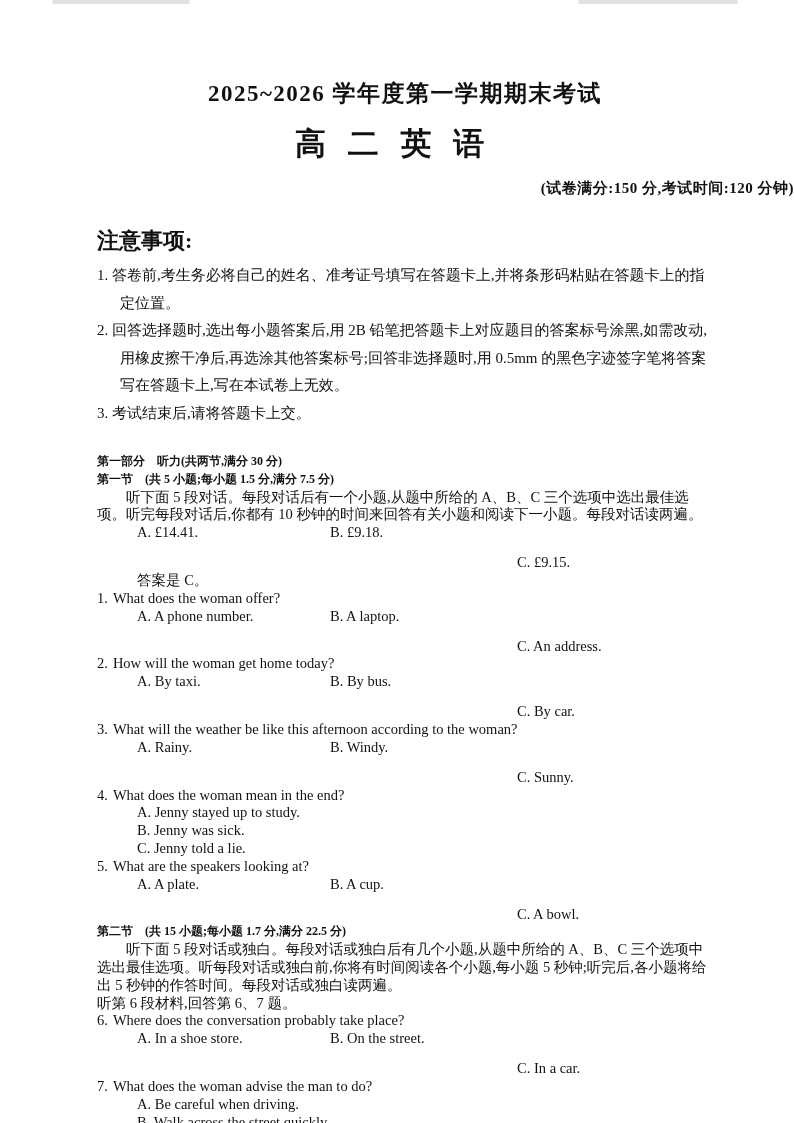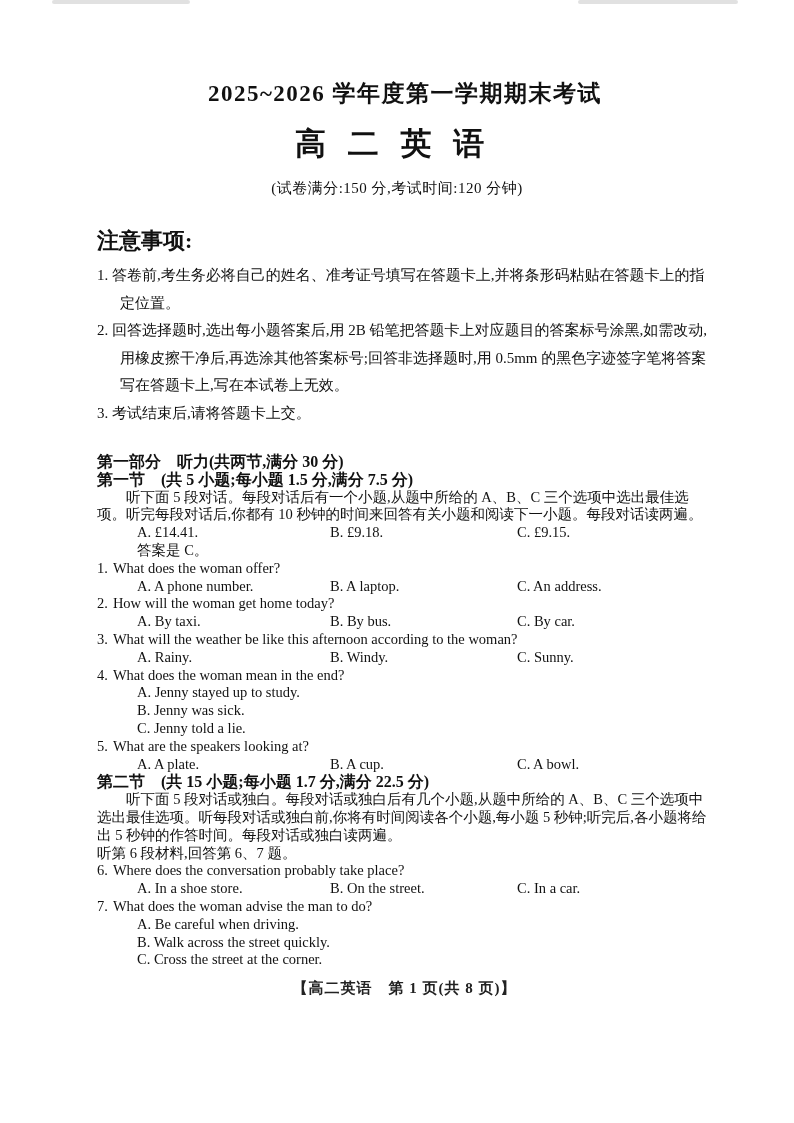--- a/index.html
+++ b/index.html
@@ -21,51 +21,51 @@
     text-align:center;
     font-size:23px;font-weight:bold;letter-spacing:1.5px;padding-left:16px;
   }
   .subject{
     margin:14px 8px 0 0;
     text-align:center;
     font-size:31px;font-weight:bold;letter-spacing:7px;
   }
   .meta{
     margin:14px 0 4px 0;
-    text-align:center;
-    font-size:15px;font-weight:normal;letter-spacing:.5px;
+    text-align:right;
+    font-size:15px;font-weight:bold;letter-spacing:.5px;
   }
 
   .content{width:615px;margin:0 0 0 97px;}
 
   .notice{margin-top:28px;}
   .notice-heading{font-size:22px;font-weight:bold;}
   .notice-list{
     list-style:none;margin:6px 0 0 0;padding:0;
     font-size:15px;font-weight:normal;line-height:27.5px;
   }
   .notice-list li{
     padding-left:23px;text-indent:-23px; 
   }
 
   .listening{margin-top:26px;font-size:14.5px;line-height:17.8px;}
-  .part-heading,.section-heading{font-size:16px;font-weight:bold;line-height:17.8px;margin:0;}
+  .part-heading,.section-heading{font-size:12px;font-weight:bold;line-height:17.8px;margin:0;}
   .instructions{margin:0;text-indent:2em;}
   .material-note{margin:0;}
 
   .q-line{margin:0;}
   .q-num{margin-right:5px;}
   .ex-label{margin-right:4px;}
   .answer-note{padding-left:40px;}
 
   .options{margin:0;}
   .options.inline{display:flex;padding-left:40px;}
   .options.inline .opt:nth-child(1){width:193px;}
   .options.inline .opt:nth-child(2){width:187px;}
-  .options.inline .opt:nth-child(3){flex:1;}
+  .options.inline .opt:nth-child(3){flex:1;margin-top:30px;}
   .options.stacked .opt{display:block;padding-left:40px;}
 
   .footer{
     margin-top:10px;
     text-align:center;
     font-size:15px;font-weight:bold;color:#222;
     letter-spacing:1px;
   }
 </style>
 </head>

